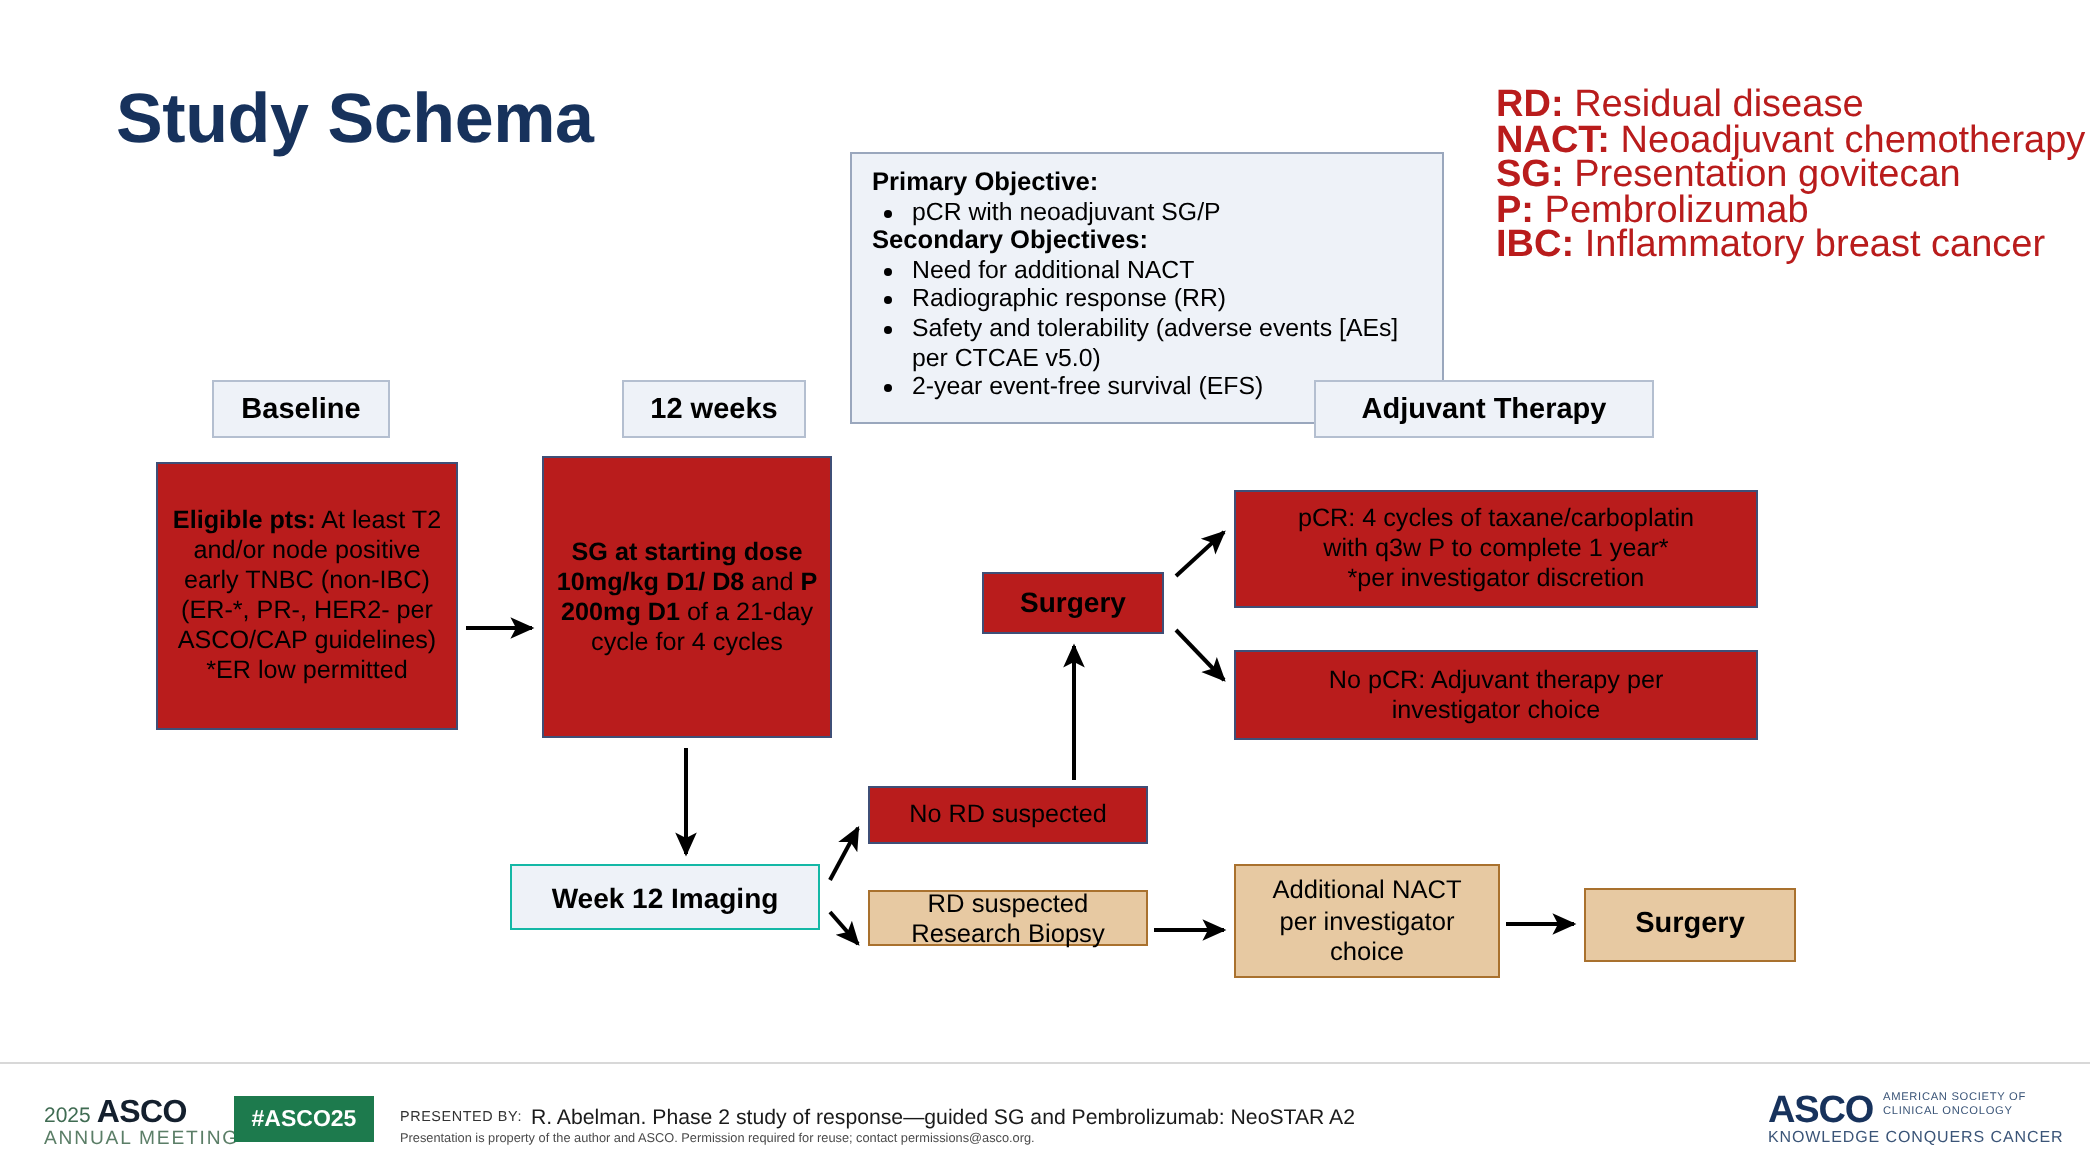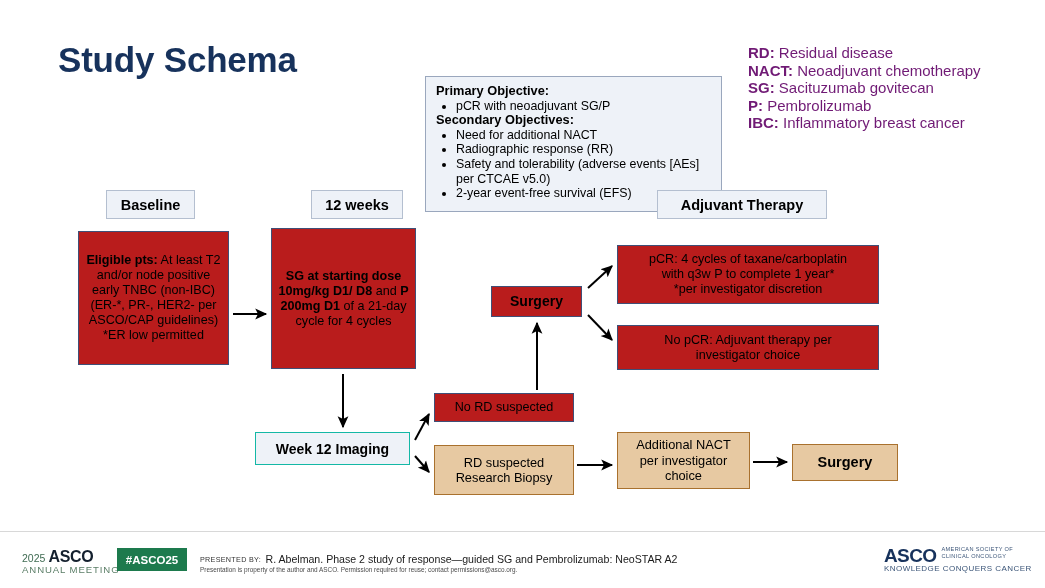--- a/index.html
+++ b/index.html
@@ -56,22 +56,22 @@
     padding-left: 20px;
     list-style: disc;
   }
   #objectives li { margin: 0; padding: 0; }
 
   
   #legend {
     position: absolute;
     left: 748px;
     top: 44px;
-    font-size: 15px;
-    color: #701a75;
+    font-size: 19px;
+    color: #b91c1c;
     line-height: 17.6px;
     white-space: nowrap;
   }
   #legend b { font-weight: bold; }
 
   
   .node {
     position: absolute;
     box-sizing: border-box;
     display: flex;
@@ -223,21 +223,21 @@
       <li>Need for additional NACT</li>
       <li>Radiographic response (RR)</li>
       <li>Safety and tolerability (adverse events [AEs] per CTCAE v5.0)</li>
       <li>2-year event-free survival (EFS)</li>
     </ul>
   </div>
 
   <div id="legend">
     <div><b>RD:</b> <span>Residual disease</span></div>
     <div><b>NACT:</b> <span>Neoadjuvant chemotherapy</span></div>
-    <div><b>SG:</b> <span>Sacituzumab govitecan</span></div>
+    <div><b>SG:</b> <span>Presentation govitecan</span></div>
     <div><b>P:</b> <span>Pembrolizumab</span></div>
     <div><b>IBC:</b> <span>Inflammatory breast cancer</span></div>
   </div>
 
   <div class="node hdr" style="left:106px; top:190px; width:89px; height:29px;">
     <span class="inner">Baseline</span>
   </div>
 
   <div class="node hdr" style="left:311px; top:190px; width:92px; height:29px;">
     <span class="inner">12 weeks</span>
@@ -256,21 +256,21 @@
   </div>
 
   <div class="node lightblue" style="left:255px; top:432px; width:155px; height:33px;">
     <span class="inner">Week 12 Imaging</span>
   </div>
 
   <div class="node blue" style="left:434px; top:393px; width:140px; height:29px;">
     <span class="inner">No RD suspected</span>
   </div>
 
-  <div class="node tan" style="left:434px; top:445px; width:140px; height:50px;">
+  <div class="node tan" style="left:434px; top:445px; width:140px; height:28px;">
     <span class="inner">
       <span>RD suspected</span><br>
       <span>Research Biopsy</span>
     </span>
   </div>
 
   <div class="node tan" style="left:617px; top:432px; width:133px; height:57px;">
     <span class="inner">
       <span>Additional NACT</span><br>
       <span>per investigator</span><br>

